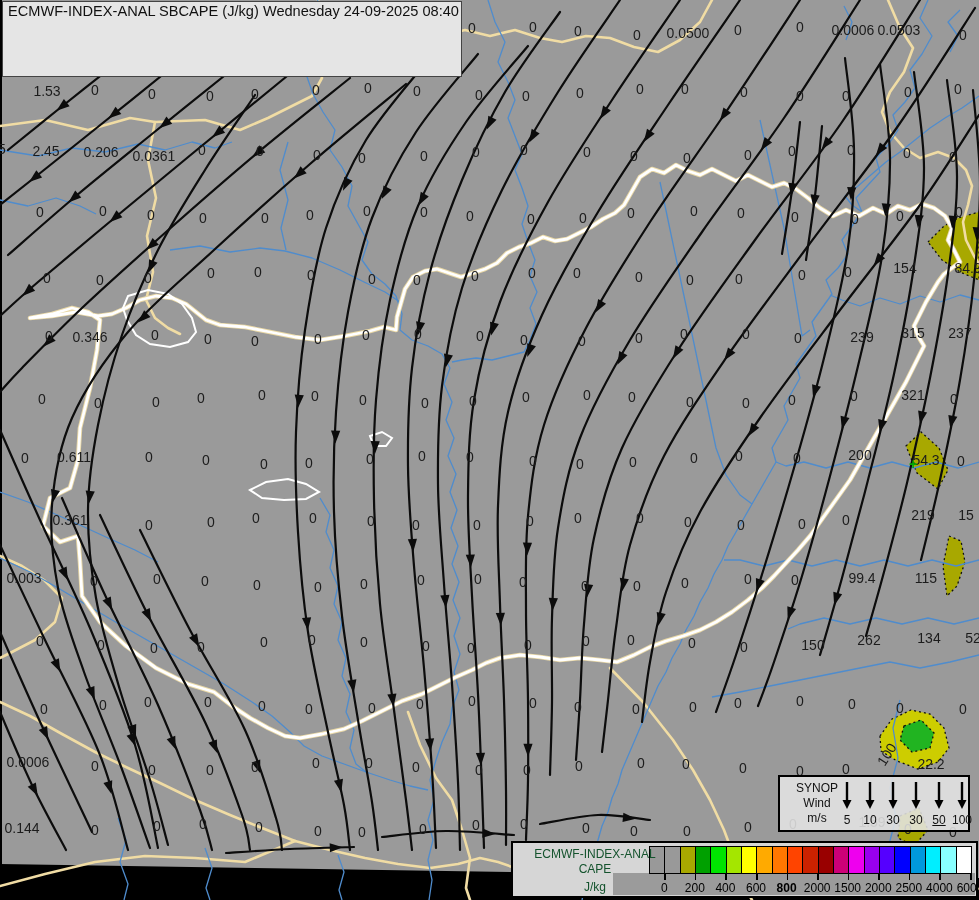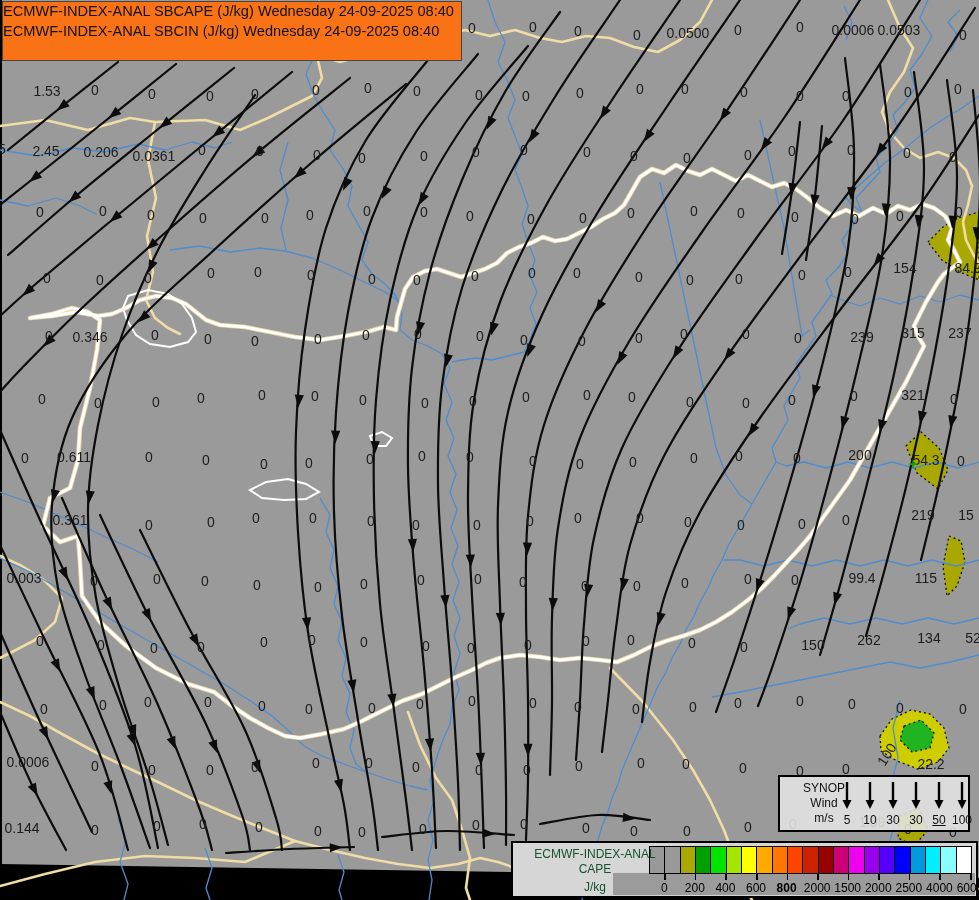--- a/index.html
+++ b/index.html
@@ -1,26 +1,26 @@
 <!DOCTYPE html>
 <html><head>
 <meta charset="utf-8">
 <style>
   html,body{margin:0;padding:0;background:#666;}
   #stage{position:relative;width:979px;height:900px;overflow:hidden;
          font-family:"Liberation Sans",sans-serif;background:#9a9a9a;}
   #mapsvg{position:absolute;left:0;top:0;}
   .overlay{position:absolute;box-sizing:border-box;}
-  #titlebox{left:2px;top:1px;width:460px;height:60px;background:#f97316;
+  #titlebox{left:2px;top:1px;width:460px;height:76px;background:#e5e5e5;
             border:1px solid #444;color:#111;font-size:14.6px;line-height:19.6px;
-            white-space:nowrap;}
+            padding-left:5px;white-space:nowrap;}
   #windlegend{left:778px;top:775px;width:192px;height:57px;
               background:rgba(228,228,228,0.88);border:2px solid #000;}
   #windlegend .wtitle{position:absolute;left:0;width:74px;text-align:center;
-              font-size:12px;color:#111;padding-left:7px;}
+              font-size:12px;color:#111;}
   .warrow{position:absolute;top:3px;width:18px;height:30px;}
   .wspeed{position:absolute;top:36px;width:26px;text-align:center;font-size:12px;color:#111;}
   #capelegend{left:511px;top:841px;width:467px;height:57px;background:#d6d6d6;
               border:2px solid #000;}
   #capedark{position:absolute;left:100px;top:30px;right:1px;bottom:1px;background:#9b9b9b;}
   #capelegend .ctitle{position:absolute;left:16px;width:132px;text-align:center;
               font-size:12px;color:#14532d;z-index:3;}
   #capebar{position:absolute;left:136px;top:3px;width:321px;height:26px;
            border:1.5px solid #000;display:flex;z-index:2;}
   #capebar .cbox{height:100%;border-right:1px solid #000;flex:1 1 auto;}
@@ -455,21 +455,20 @@
       <text x="929" y="643" font-size="14px" text-anchor="middle" fill="#1c1c1c" font-family="&quot;Liberation Sans&quot;,sans-serif">134</text>
       <text x="973" y="643" font-size="14px" text-anchor="middle" fill="#1c1c1c" font-family="&quot;Liberation Sans&quot;,sans-serif">52</text>
       <text x="872" y="827" font-size="14px" text-anchor="middle" fill="#1c1c1c" font-family="&quot;Liberation Sans&quot;,sans-serif">1.59</text>
       <text x="931" y="769" font-size="14px" text-anchor="middle" fill="#1c1c1c" font-family="&quot;Liberation Sans&quot;,sans-serif">22.2</text>
       <text x="891" y="757" font-size="14px" text-anchor="middle" fill="#1c1c1c" font-family="&quot;Liberation Sans&quot;,sans-serif" transform="rotate(-58 891 757)">100</text>
       <text x="913" y="469" font-size="14px" text-anchor="middle" fill="#00aa00" font-family="&quot;Liberation Sans&quot;,sans-serif" font-weight="bold">+</text>
     </svg>
 
   <div id="titlebox" class="overlay">
     <div>ECMWF-INDEX-ANAL SBCAPE (J/kg) Wednesday 24-09-2025 08:40</div>
-    <div>ECMWF-INDEX-ANAL SBCIN (J/kg) Wednesday 24-09-2025 08:40</div>
   </div>
 
   <div id="windlegend" class="overlay">
     <div class="wtitle" style="top:4px">SYNOP</div>
     <div class="wtitle" style="top:19px">Wind</div>
     <div class="wtitle" style="top:34px">m/s</div>
     <div id="windglyphs">
         <svg class="warrow" width="18" height="30" style="left: 58px;">
           <line x1="9" y1="2" x2="9" y2="24" stroke="#000" stroke-width="2.4"></line>
           <polygon points="4.5,20 13.5,20 9,29" fill="#000"></polygon>

